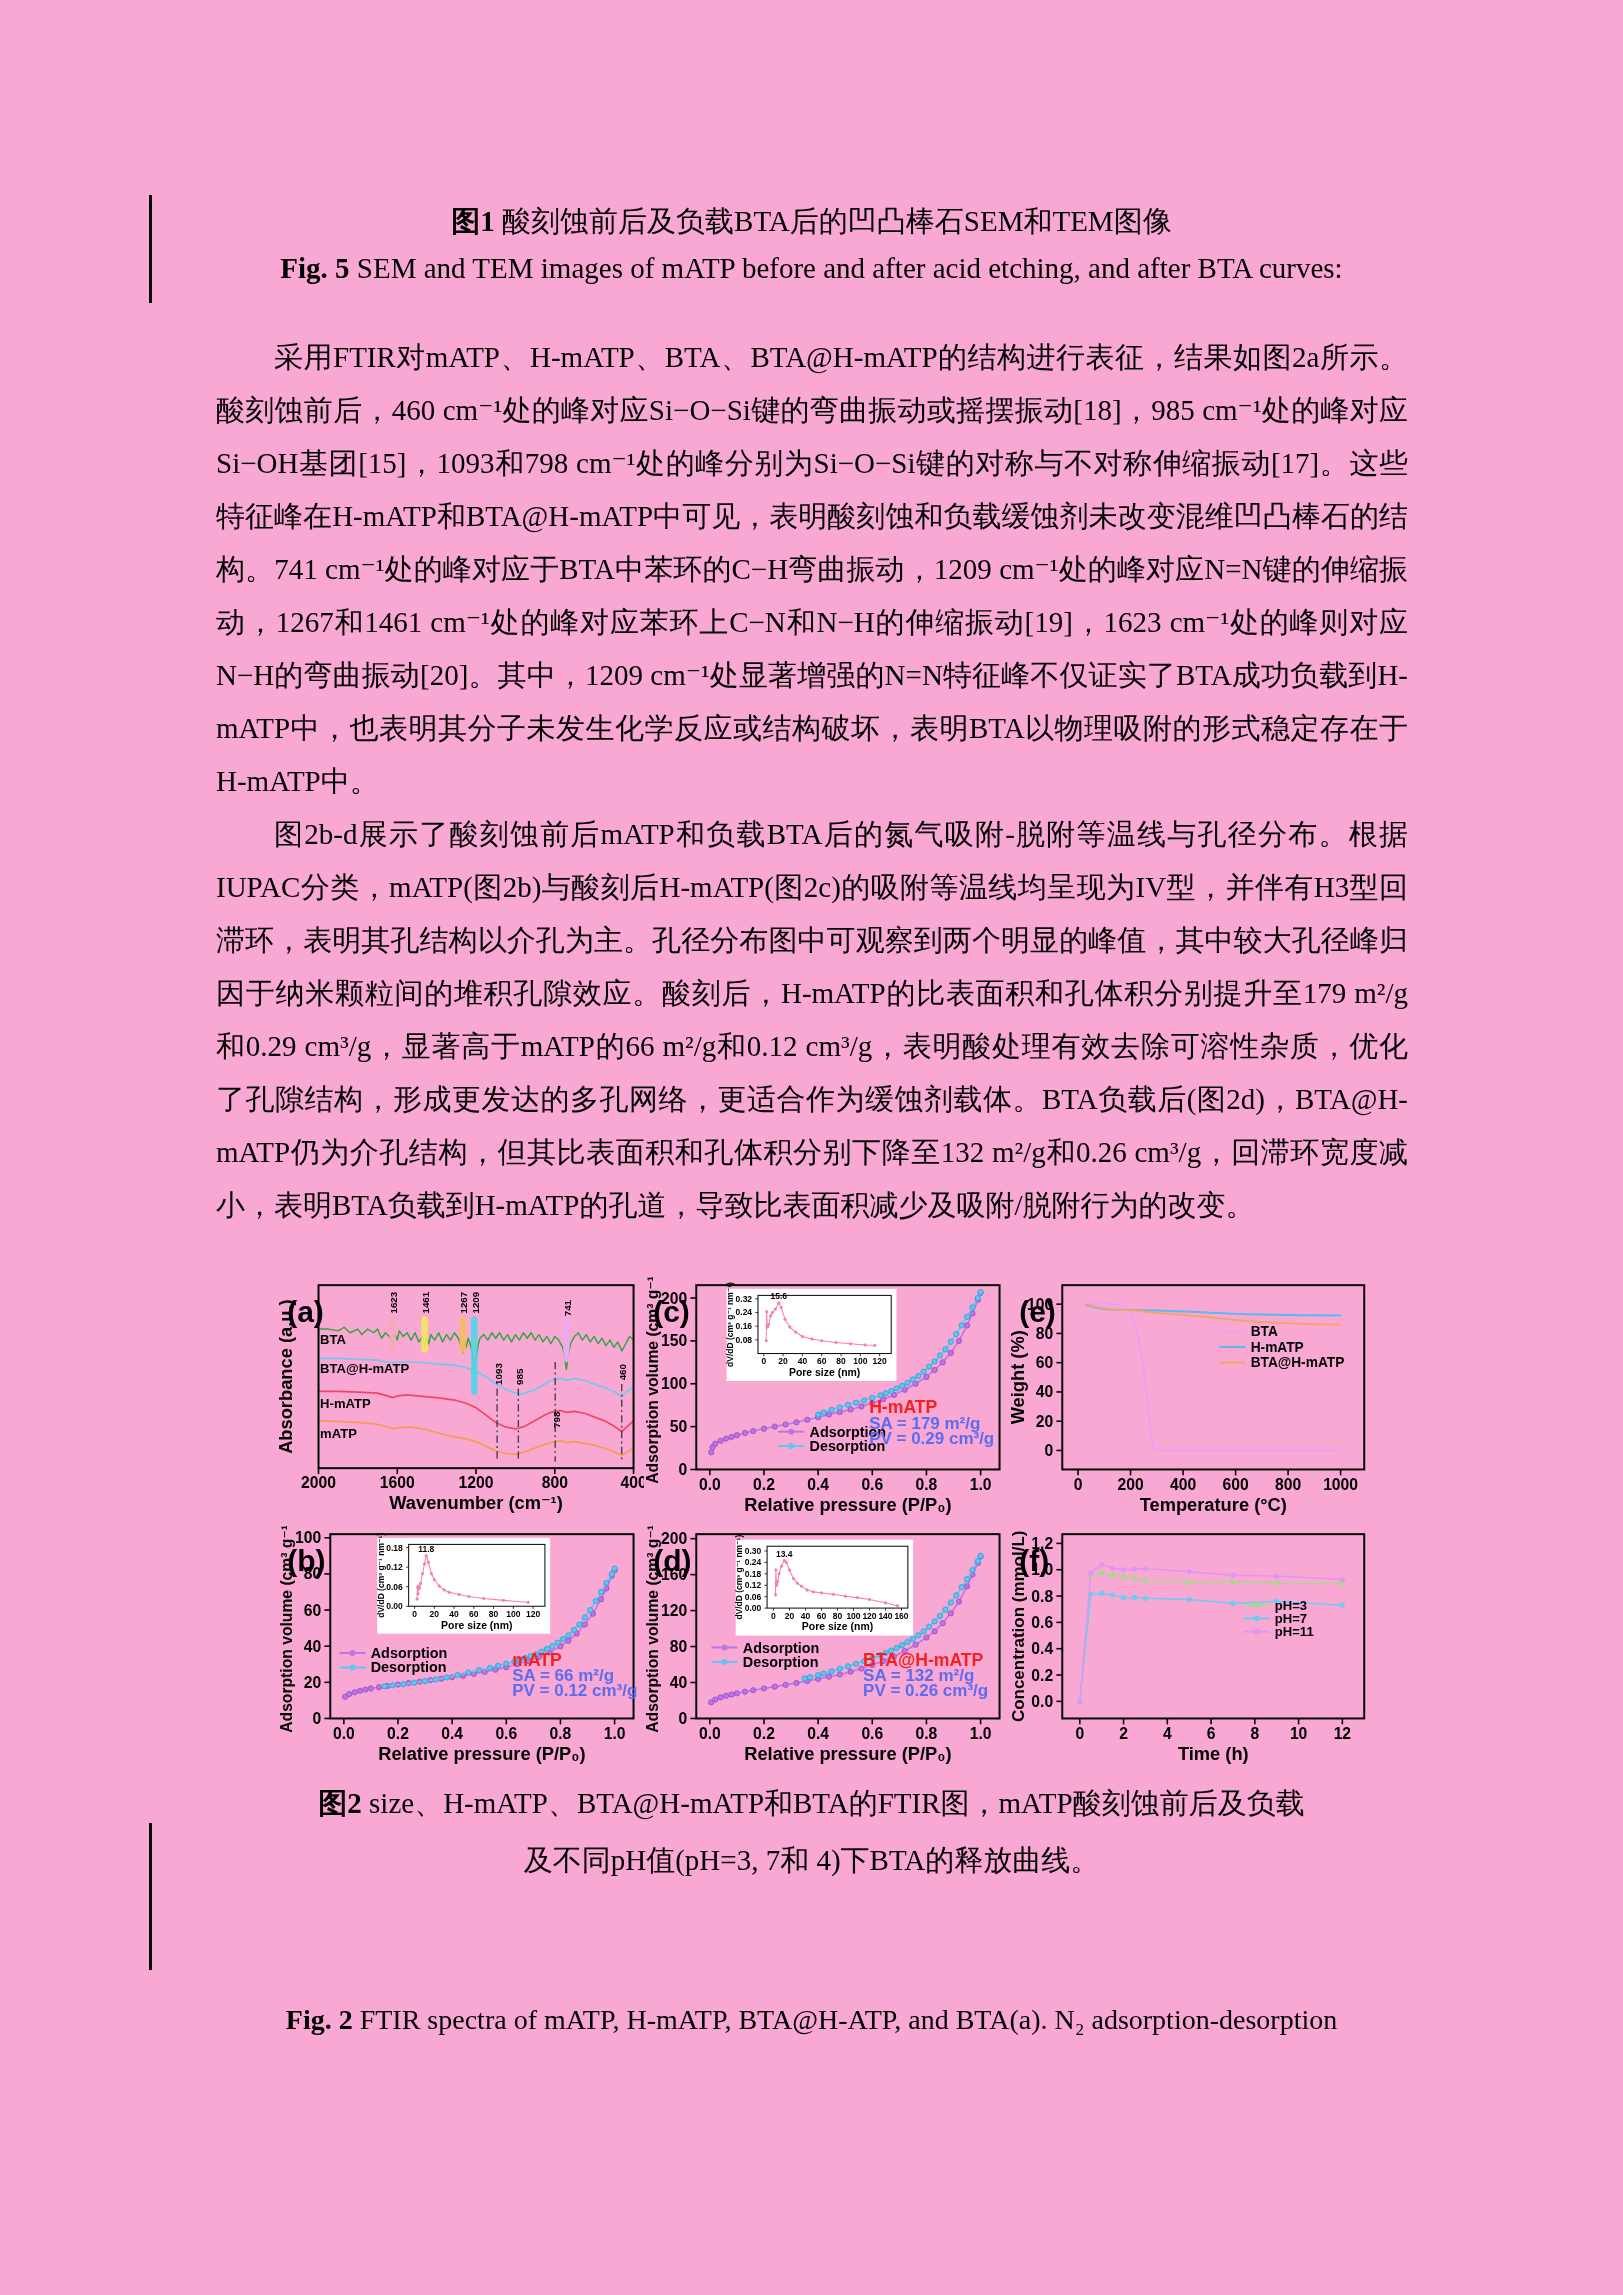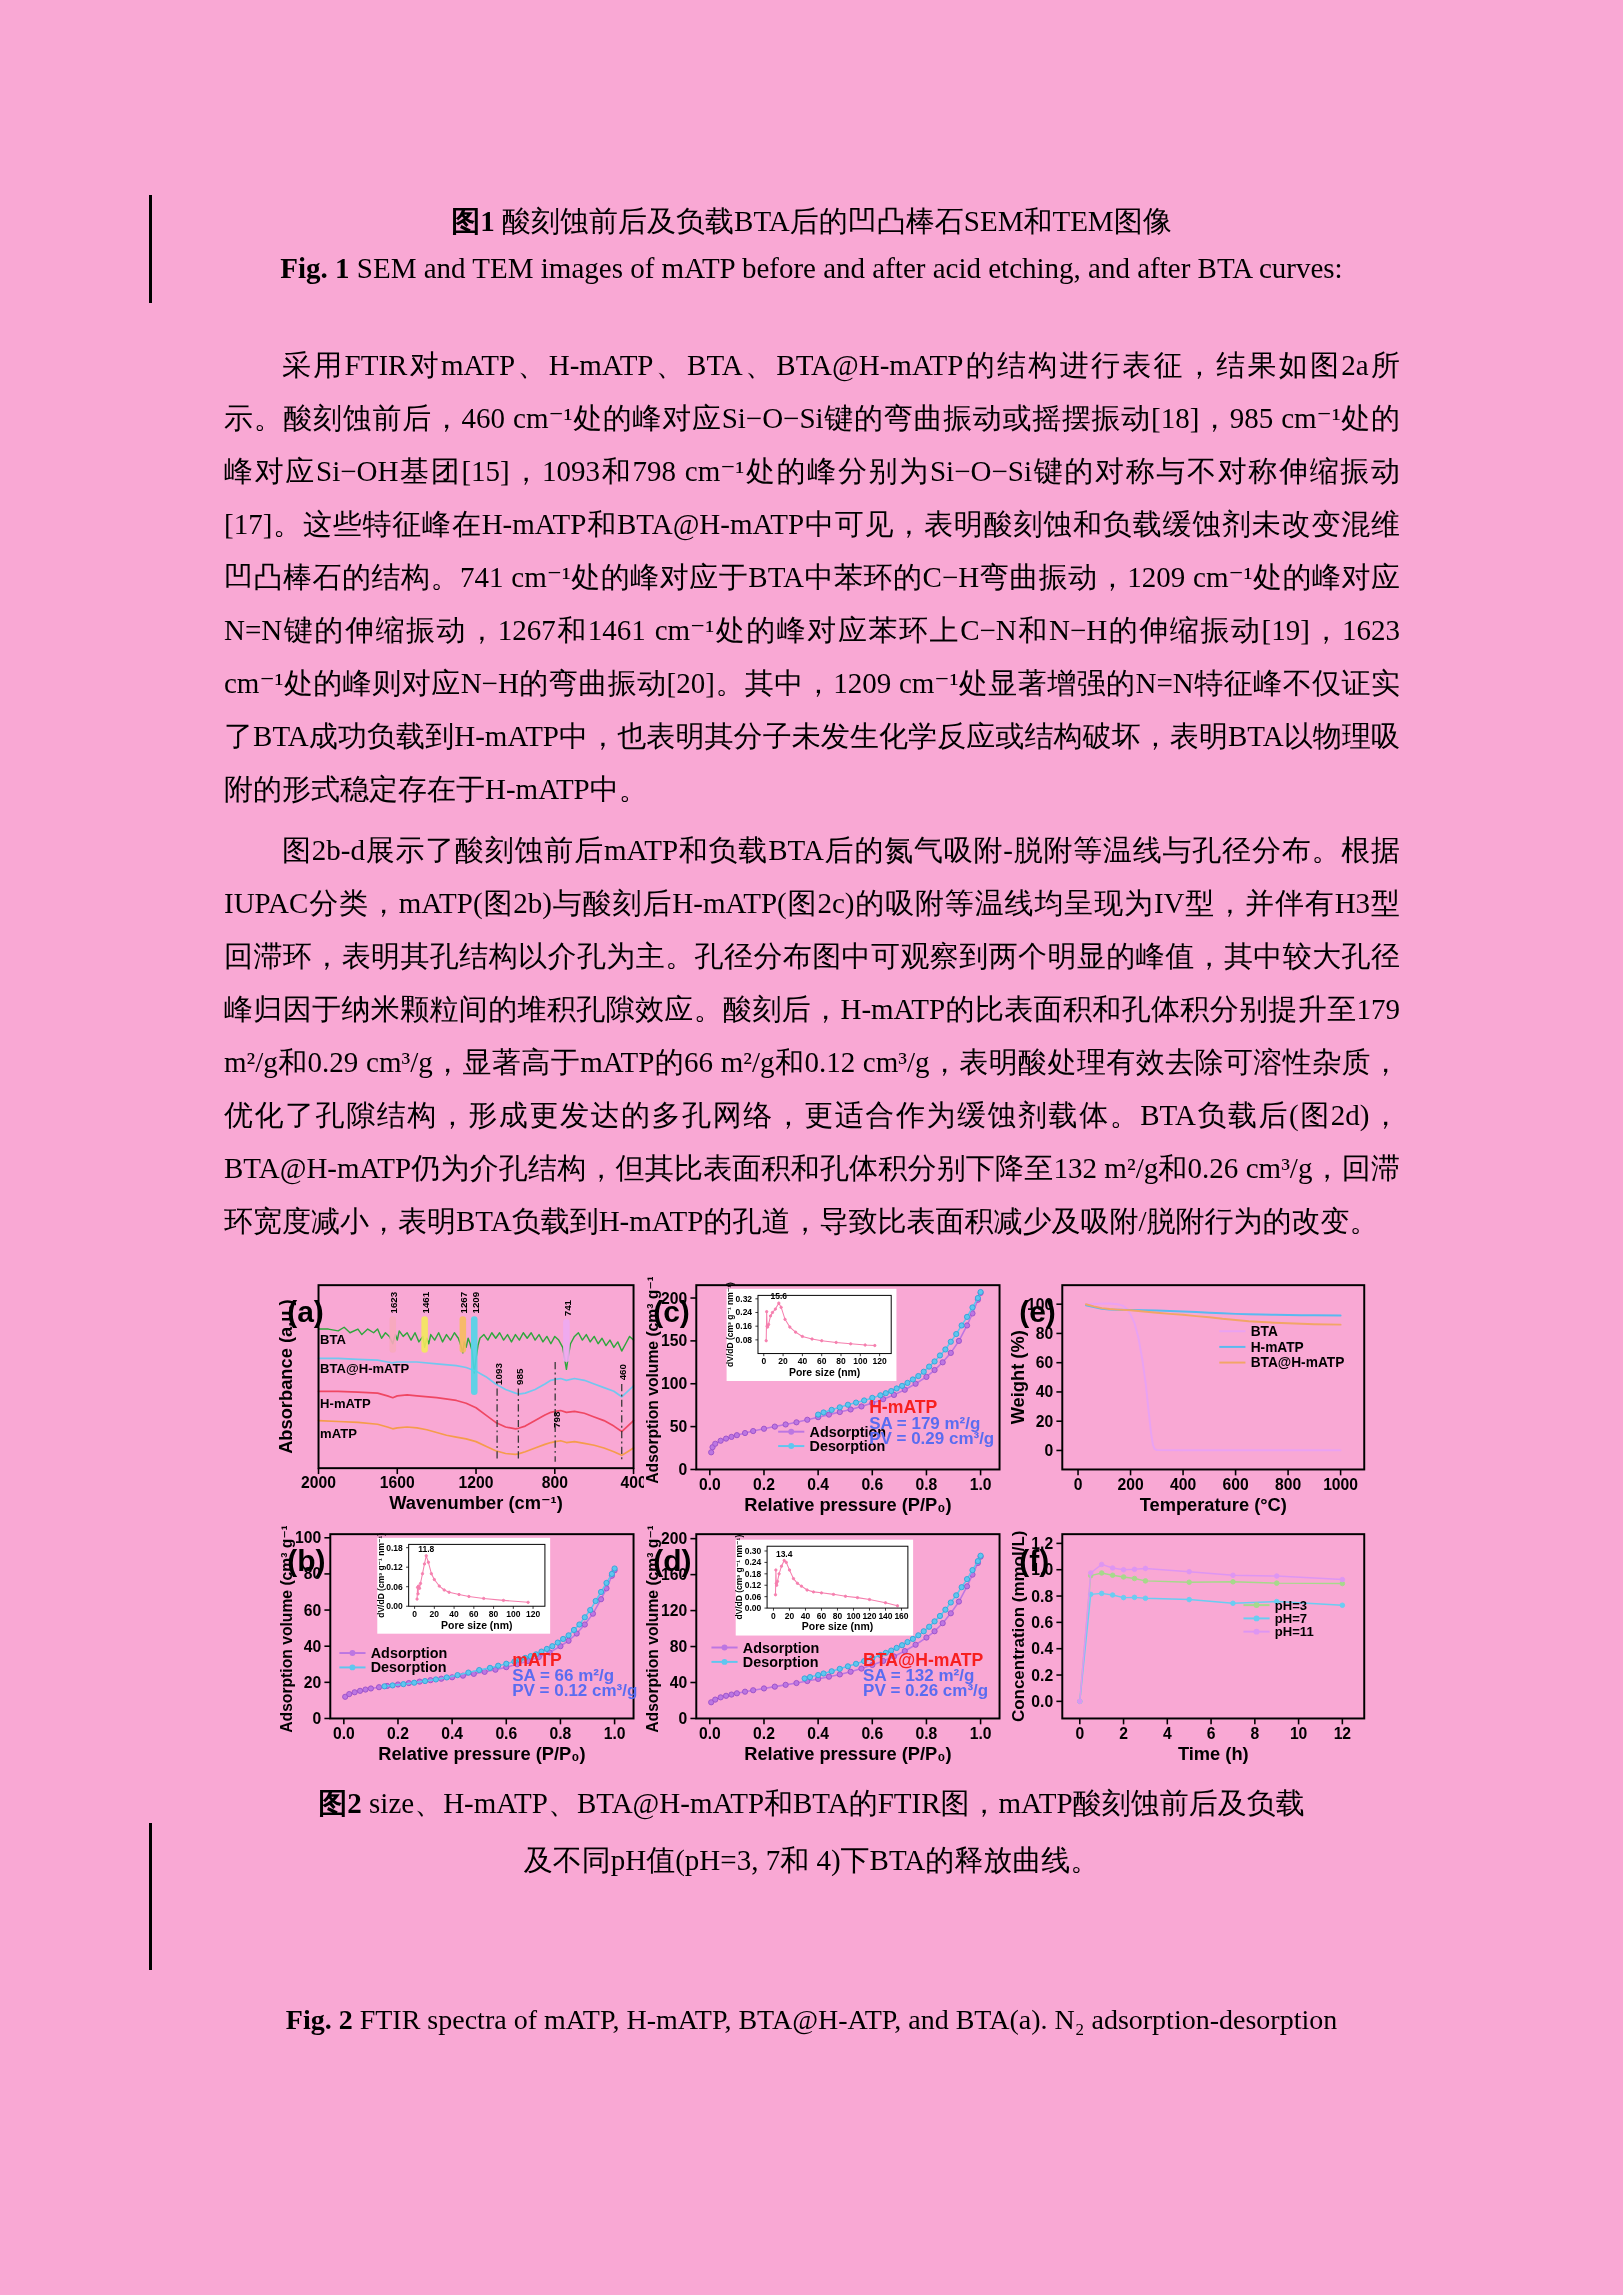--- a/index.html
+++ b/index.html
@@ -6,40 +6,40 @@
   .page{position:relative;width:1623px;height:2295px;background:#f9a8d4;color:#000;
         font-family:"Liberation Serif","DejaVu Serif",serif;overflow:hidden;}
   .margin-line{position:absolute;left:149px;width:2.6px;background:#000;}
   .ml1{top:195px;height:108px;}
   .ml2{top:1823px;height:147px;}
   .cap{position:absolute;left:0;width:100%;text-align:center;}
   .cap1{top:198px;font-size:29px;line-height:47px;}
   .bold{font-weight:bold;}
   .body-text{position:absolute;left:216px;top:331px;width:1192px;
              font-size:29px;line-height:53px;text-align:justify;}
-  .body-text p{margin:8px;text-indent:2em;}
+  .body-text p{margin:0;text-indent:2em;}
   .fig-grid{position:absolute;left:278px;top:1277px;display:grid;
             grid-template-columns:repeat(3,366px);grid-auto-rows:249px;}
   .cell{position:relative;}
   .panel-letter{position:absolute;left:9.2px;top:18.3px;z-index:2;
     font-family:"Liberation Sans","DejaVu Sans",sans-serif;font-weight:bold;font-size:30px;}
   .cap2cn{top:1775px;font-size:29px;line-height:57px;}
   .cap2en{top:1999px;font-size:28px;line-height:42px;}
 </style>
 </head>
 <body>
 
 <div class="page">
 
   <div class="margin-line ml1"></div>
   <div class="margin-line ml2"></div>
 
   <div class="cap cap1">
     <div><span class="bold">图1</span><span> 酸刻蚀前后及负载BTA后的凹凸棒石SEM和TEM图像</span></div>
-    <div><span class="bold">Fig. 1</span><span> SEM and TEM images of mATP before and after acid etching, and after BTA curves:</span></div>
+    <div><span class="bold">Fig. 5</span><span> SEM and TEM images of mATP before and after acid etching, and after BTA curves:</span></div>
   </div>
 
   <div class="body-text">
     <p>采用FTIR对mATP、H-mATP、BTA、BTA@H-mATP的结构进行表征，结果如图2a所示。酸刻蚀前后，460 cm⁻¹处的峰对应Si−O−Si键的弯曲振动或摇摆振动[18]，985 cm⁻¹处的峰对应Si−OH基团[15]，1093和798 cm⁻¹处的峰分别为Si−O−Si键的对称与不对称伸缩振动[17]。这些特征峰在H-mATP和BTA@H-mATP中可见，表明酸刻蚀和负载缓蚀剂未改变混维凹凸棒石的结构。741 cm⁻¹处的峰对应于BTA中苯环的C−H弯曲振动，1209 cm⁻¹处的峰对应N=N键的伸缩振动，1267和1461 cm⁻¹处的峰对应苯环上C−N和N−H的伸缩振动[19]，1623 cm⁻¹处的峰则对应N−H的弯曲振动[20]。其中，1209 cm⁻¹处显著增强的N=N特征峰不仅证实了BTA成功负载到H-mATP中，也表明其分子未发生化学反应或结构破坏，表明BTA以物理吸附的形式稳定存在于H-mATP中。</p>
     <p>图2b-d展示了酸刻蚀前后mATP和负载BTA后的氮气吸附-脱附等温线与孔径分布。根据IUPAC分类，mATP(图2b)与酸刻后H-mATP(图2c)的吸附等温线均呈现为IV型，并伴有H3型回滞环，表明其孔结构以介孔为主。孔径分布图中可观察到两个明显的峰值，其中较大孔径峰归因于纳米颗粒间的堆积孔隙效应。酸刻后，H-mATP的比表面积和孔体积分别提升至179 m²/g和0.29 cm³/g，显著高于mATP的66 m²/g和0.12 cm³/g，表明酸处理有效去除可溶性杂质，优化了孔隙结构，形成更发达的多孔网络，更适合作为缓蚀剂载体。BTA负载后(图2d)，BTA@H-mATP仍为介孔结构，但其比表面积和孔体积分别下降至132 m²/g和0.26 cm³/g，回滞环宽度减小，表明BTA负载到H-mATP的孔道，导致比表面积减少及吸附/脱附行为的改变。</p>
   </div>
 
   <div class="fig-grid">
     <div class="cell">
       <div class="panel-letter">(a)</div>

